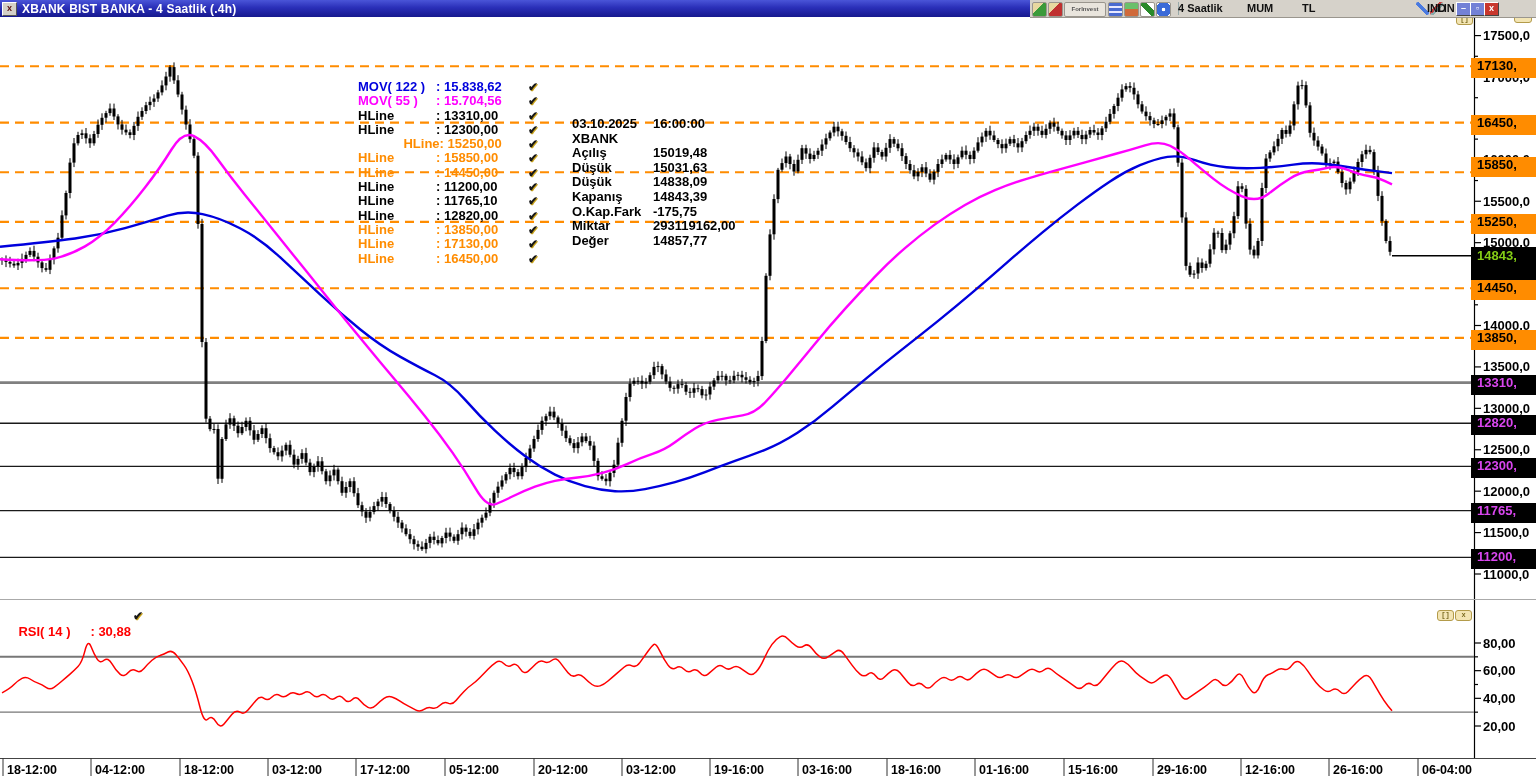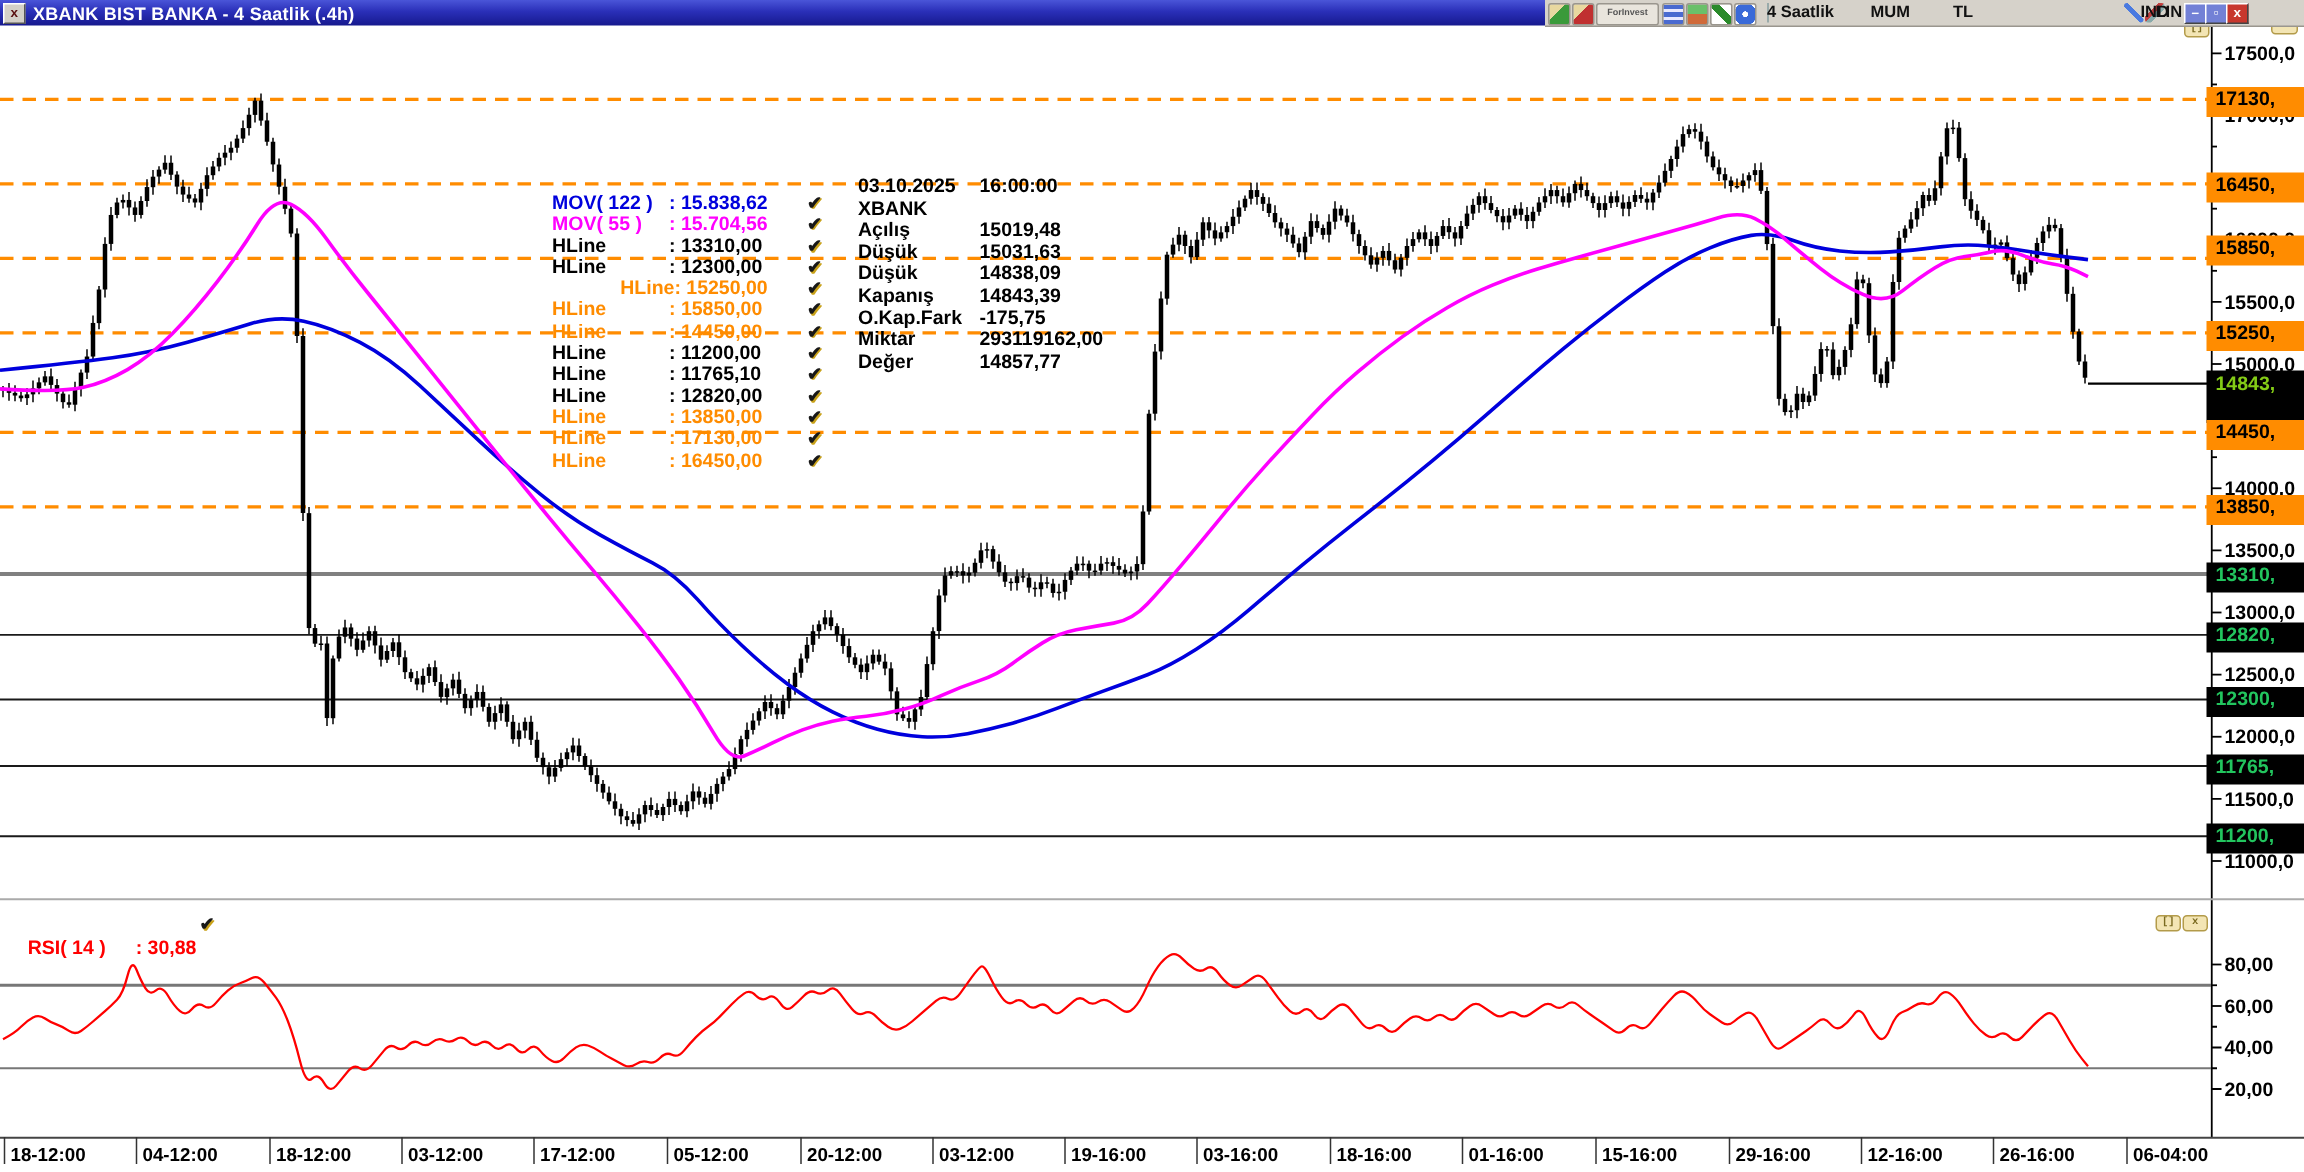--- a/index.html
+++ b/index.html
@@ -19,38 +19,38 @@
   .tb-icon{position:absolute;top:2px;width:13px;height:13px;border:1px solid #9a968e;border-radius:2px;}
   .tb-label{position:absolute;top:2px;font:bold 11px "Liberation Sans",sans-serif;color:#111;cursor:pointer;}
   .winbtn{position:absolute;top:2px;width:13px;height:12px;text-align:center;
     font:bold 9px/11px "Liberation Sans",sans-serif;color:#fff;border:1px solid;
     border-color:#fff #444 #444 #fff;cursor:pointer;}
   
   .pane-btn{position:absolute;background:#f3e5b4;border:1px solid #b39b4a;border-radius:3px;
     font:bold 7px/8px "Liberation Mono",monospace;color:#7a6a20;text-align:center;
     z-index:25;cursor:pointer;}
   
-  #legend{position:absolute;left:368px;top:80px;z-index:20;margin-top:48px;}
+  #legend{position:absolute;left:358px;top:80px;z-index:20;}
   .lg-row{position:relative;height:14.3px;font:bold 13px/14.3px "Liberation Sans",sans-serif;white-space:pre;}
   .lg-label{display:inline-block;width:78px;}
   .lg-check{position:absolute;left:170px;top:0;font-size:12px;color:#181818;
     text-shadow:1px 1px 0 #c9a21a;cursor:pointer;}
   
   #infobox{position:absolute;left:572px;top:117px;z-index:20;}
   .ib-row{height:14.6px;font:bold 13px/14.6px "Liberation Sans",sans-serif;color:#000;white-space:pre;}
   .ib-label{display:inline-block;width:81px;}
   
   #rsihdr{position:absolute;left:4px;top:609px;z-index:20;color:#ff0000;
     font:bold 13px/15px "Liberation Sans",sans-serif;white-space:pre;}
   #rsihdr .lg-check{left:129px;}
   
   .badge{position:absolute;left:1471px;width:65px;height:20px;z-index:15;
     font:bold 13px/16px "Liberation Sans",sans-serif;padding-left:6px;box-sizing:border-box;}
   .badge.orange{background:#ff8c00;color:#000;}
-  .badge.black{background:#000;color:#22c55e;}
+  .badge.black{background:#000;color:#d946ef;}
   .badge.current{background:#000;color:#84cc16;height:35px;line-height:18px;}
 </style>
 </head>
 <body>
 
 <div id="app">
 
   <svg id="chart" width="1536" height="781">
       <rect x="0" y="17" width="1536" height="764" fill="#fff"></rect>
       <line x1="0" y1="66.23166666666667" x2="1474" y2="66.23166666666667" stroke="#ff8c00" stroke-width="2.2" stroke-dasharray="9 6"></line>

